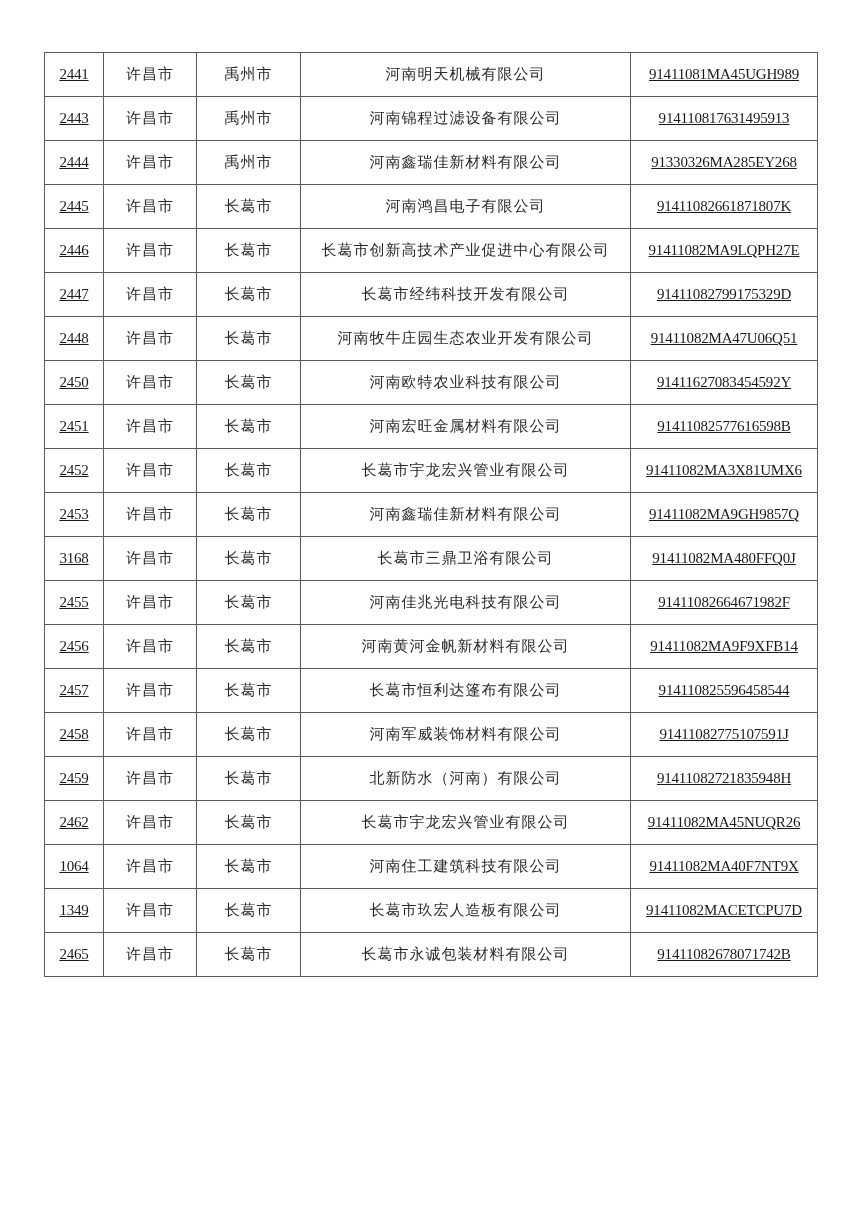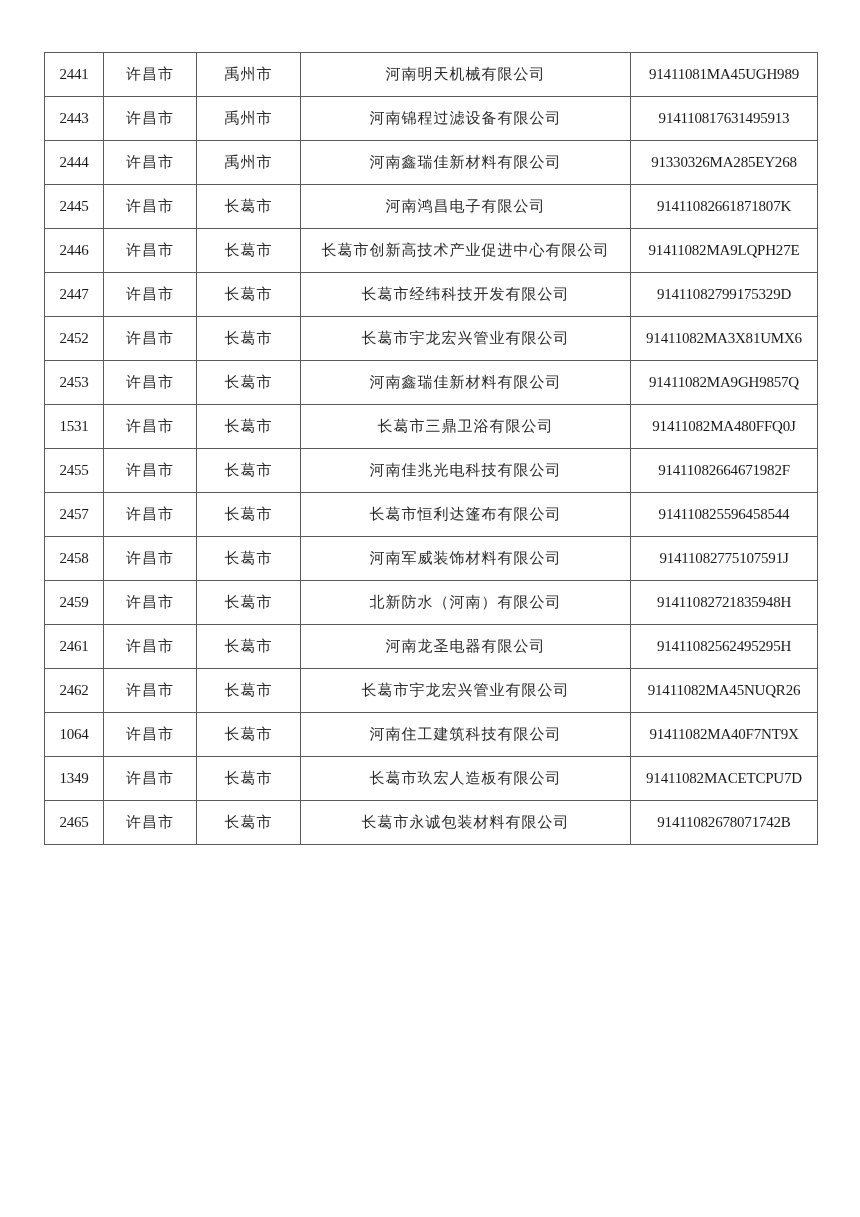--- a/index.html
+++ b/index.html
@@ -38,20 +38,21 @@
       text-align: center;
       vertical-align: middle;
       font-size: 15px;
       white-space: nowrap;
       overflow: hidden;
     }
     td.no, td.code {
       font-family: "Liberation Serif", "DejaVu Serif", serif;
       font-size: 15.5px;
       letter-spacing: -0.2px;
+      text-decoration: underline;
     }
     td.city, td.county, td.name {
       font-family: "DejaVu Sans", "Liberation Sans", sans-serif;
       font-size: 14.5px;
       letter-spacing: 1px;
       color: #2a2a2a;
     }
   </style>
 </head>
 <body>
@@ -102,74 +103,95 @@
           <td class="code">91411082MA9LQPH27E</td>
         </tr>
       <tr>
           <td class="no">2447</td>
           <td class="city">许昌市</td>
           <td class="county">长葛市</td>
           <td class="name">长葛市经纬科技开发有限公司</td>
           <td class="code">91411082799175329D</td>
         </tr>
       <tr>
+          <td class="no">2448</td>
+          <td class="city">许昌市</td>
+          <td class="county">长葛市</td>
+          <td class="name">河南牧牛庄园生态农业开发有限公司</td>
+          <td class="code">91411082MA47U06Q51</td>
+        </tr>
+      <tr>
+          <td class="no">2450</td>
+          <td class="city">许昌市</td>
+          <td class="county">长葛市</td>
+          <td class="name">河南欧特农业科技有限公司</td>
+          <td class="code">91411627083454592Y</td>
+        </tr>
+      <tr>
+          <td class="no">2451</td>
+          <td class="city">许昌市</td>
+          <td class="county">长葛市</td>
+          <td class="name">河南宏旺金属材料有限公司</td>
+          <td class="code">91411082577616598B</td>
+        </tr>
+      <tr>
           <td class="no">2452</td>
           <td class="city">许昌市</td>
           <td class="county">长葛市</td>
           <td class="name">长葛市宇龙宏兴管业有限公司</td>
           <td class="code">91411082MA3X81UMX6</td>
         </tr>
       <tr>
           <td class="no">2453</td>
           <td class="city">许昌市</td>
           <td class="county">长葛市</td>
           <td class="name">河南鑫瑞佳新材料有限公司</td>
           <td class="code">91411082MA9GH9857Q</td>
         </tr>
       <tr>
-          <td class="no">1531</td>
+          <td class="no">3168</td>
           <td class="city">许昌市</td>
           <td class="county">长葛市</td>
           <td class="name">长葛市三鼎卫浴有限公司</td>
           <td class="code">91411082MA480FFQ0J</td>
         </tr>
       <tr>
           <td class="no">2455</td>
           <td class="city">许昌市</td>
           <td class="county">长葛市</td>
           <td class="name">河南佳兆光电科技有限公司</td>
           <td class="code">91411082664671982F</td>
         </tr>
       <tr>
+          <td class="no">2456</td>
+          <td class="city">许昌市</td>
+          <td class="county">长葛市</td>
+          <td class="name">河南黄河金帆新材料有限公司</td>
+          <td class="code">91411082MA9F9XFB14</td>
+        </tr>
+      <tr>
           <td class="no">2457</td>
           <td class="city">许昌市</td>
           <td class="county">长葛市</td>
           <td class="name">长葛市恒利达篷布有限公司</td>
           <td class="code">914110825596458544</td>
         </tr>
       <tr>
           <td class="no">2458</td>
           <td class="city">许昌市</td>
           <td class="county">长葛市</td>
           <td class="name">河南军威装饰材料有限公司</td>
           <td class="code">91411082775107591J</td>
         </tr>
       <tr>
           <td class="no">2459</td>
           <td class="city">许昌市</td>
           <td class="county">长葛市</td>
           <td class="name">北新防水（河南）有限公司</td>
           <td class="code">91411082721835948H</td>
-        </tr>
-      <tr>
-          <td class="no">2461</td>
-          <td class="city">许昌市</td>
-          <td class="county">长葛市</td>
-          <td class="name">河南龙圣电器有限公司</td>
-          <td class="code">91411082562495295H</td>
         </tr>
       <tr>
           <td class="no">2462</td>
           <td class="city">许昌市</td>
           <td class="county">长葛市</td>
           <td class="name">长葛市宇龙宏兴管业有限公司</td>
           <td class="code">91411082MA45NUQR26</td>
         </tr>
       <tr>
           <td class="no">1064</td>

